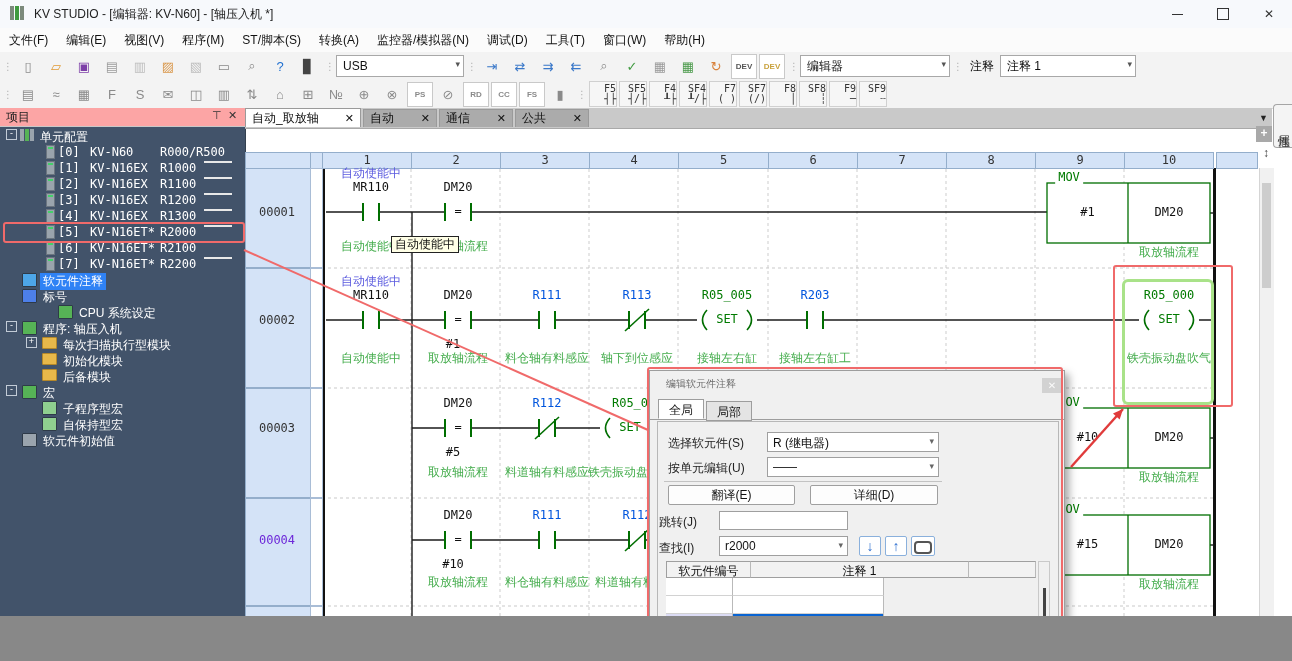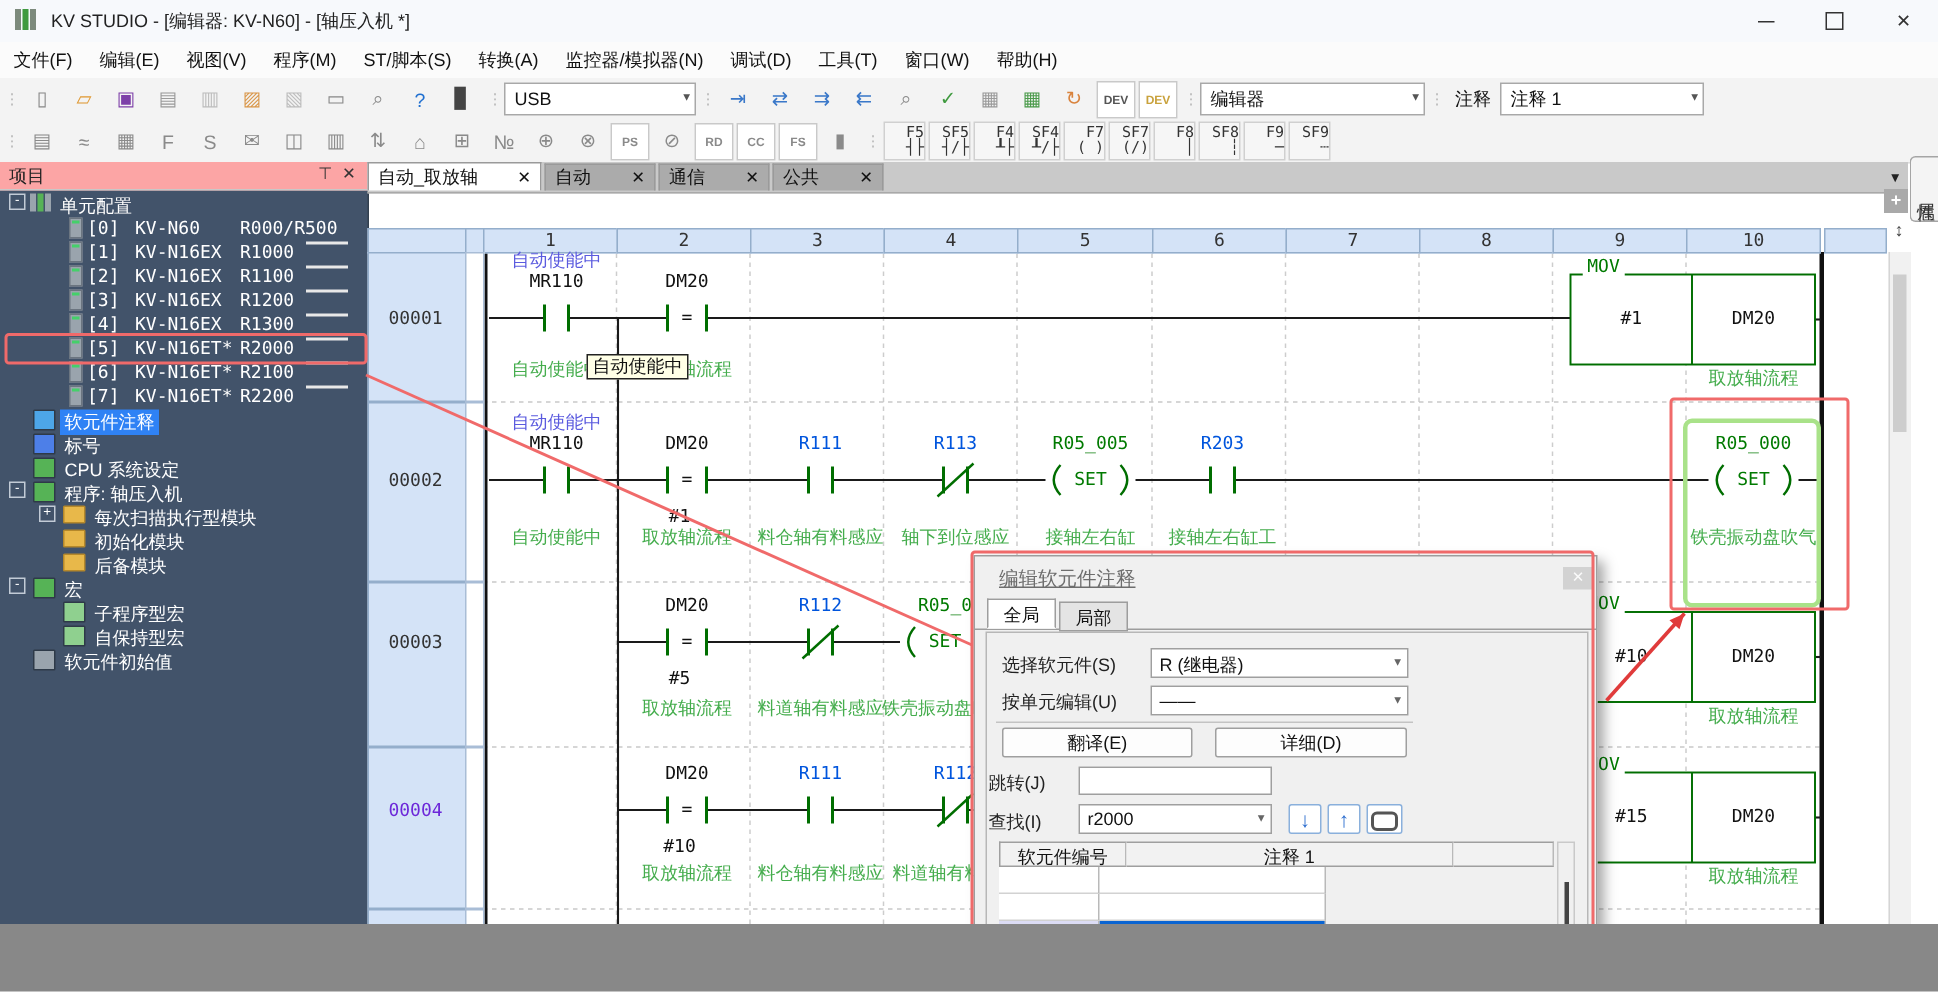--- a/index.html
+++ b/index.html
@@ -47,21 +47,21 @@
   #ladder{position:absolute;left:0;top:0;width:1292px;height:661px;z-index:1;pointer-events:none;}
   .ladder-text{position:absolute;transform:translateX(-50%);white-space:nowrap;font-family:"DejaVu Sans Mono",monospace;font-size:12px;line-height:13px;}
   .comment{position:absolute;transform:translateX(-50%);text-align:center;font-size:12px;line-height:13px;word-break:break-all;}
   .hdr-cell{position:absolute;background:#d4e3f7;border:1px solid #94aecb;box-sizing:border-box;text-align:center;font-family:"DejaVu Sans Mono",monospace;font-size:12px;color:#333;}
   .rownum-cell{position:absolute;background:#d4e3f7;border:1px solid #94aecb;box-sizing:border-box;}
   .narrow-cell{position:absolute;background:#fff;border:1px solid #a9bdd6;box-sizing:border-box;}
   #tooltip{position:absolute;background:#ffffe6;border:1px solid #222;padding:0 3px;font-size:12px;z-index:4;height:15px;line-height:15px;}
   #set-highlight{position:absolute;border:3px solid #a9e289;border-radius:6px;z-index:3;}
   
   #dialog{position:absolute;left:649px;top:370px;width:414px;height:300px;background:#f0f0f0;border:1px solid #9d9d9d;box-shadow:4px 4px 8px rgba(0,0,0,0.35);z-index:10;}
-  .dlg-title{position:absolute;left:16px;top:6px;color:#6d6d6d;font-size:13px;text-decoration:underline;}
+  .dlg-title{position:absolute;left:16px;top:6px;color:#6d6d6d;font-size:10px;}
   .dlg-close{position:absolute;left:392px;top:7px;width:20px;height:15px;background:#d2d2d2;color:#fafafa;text-align:center;font-size:10px;line-height:15px;}
   .dlg-tab{position:absolute;height:20px;padding:0 10px;line-height:20px;font-size:12px;border:1px solid #9d9d9d;box-sizing:border-box;}
   .dlg-group{position:absolute;left:7px;top:50px;width:400px;height:246px;border:1px solid #b7b7b7;background:#f0f0f0;}
   .dlg-label{position:absolute;font-size:12px;color:#222;}
   .dlg-combo{position:absolute;height:20px;background:#fff;border:1px solid #9f9f9f;box-sizing:border-box;font-size:12px;padding:2px 0 0 5px;}
   .dlg-combo .chev{position:absolute;right:4px;top:3px;font-size:9px;color:#666;}
   .dlg-btn{position:absolute;height:20px;background:#fdfdfd;border:1px solid #9f9f9f;box-sizing:border-box;text-align:center;font-size:12px;line-height:18px;border-radius:2px;}
   .dlg-input{position:absolute;height:19px;background:#fff;border:1px solid #9f9f9f;box-sizing:border-box;font-size:12px;padding-left:4px;font-family:"Liberation Sans",sans-serif;}
   .arrow-btn{position:absolute;width:22px;height:20px;background:#fff;border:1px solid #8ab0dc;box-sizing:border-box;color:#2e6fd0;font-weight:bold;text-align:center;line-height:18px;font-size:14px;border-radius:2px;}
   .tbl-cell{position:absolute;box-sizing:border-box;border-right:1px solid #b9b9b9;border-bottom:1px solid #d2d2d2;font-size:12px;padding:1px 0 0 4px;white-space:nowrap;overflow:hidden;background:#fff;font-family:"DejaVu Sans Mono",monospace;}
@@ -302,21 +302,21 @@
           <span class="dash" style="left: 204px;"></span>
         </div>
         <div class="tree-row" style="top: 164px;">
           <span class="sicon" style="left: 22px; background: rgb(77, 166, 232); border: 1px solid rgb(46, 58, 72);"></span>
           <span class="titem-sel" style="left: 40px; padding: 0px 3px;">软元件注释</span>
         </div>
         <div class="tree-row" style="top: 180px;">
           <span class="sicon" style="left: 22px; background: rgb(77, 127, 232); border: 1px solid rgb(46, 58, 72);"></span>
           <span style="left: 40px; padding: 0px 3px;">标号</span>
         </div>
-        <div class="tree-row" style="top: 196px;">
+        <div class="tree-row" style="top: 196px; margin-left: 36px;">
           <span class="sicon" style="left: 22px; background: rgb(86, 179, 86); border: 1px solid rgb(46, 58, 72);"></span>
           <span style="left: 40px; padding: 0px 3px;">CPU 系统设定</span>
         </div>
         <div class="tree-row" style="top: 212px;">
           <span class="expander" style="left: 6px;">-</span>
           <span class="sicon" style="left: 22px; background: rgb(86, 179, 86); border: 1px solid rgb(46, 58, 72);"></span>
           <span style="left: 40px; padding: 0px 3px;">程序: 轴压入机</span>
         </div>
         <div class="tree-row" style="top: 228px;">
           <span class="expander" style="left: 26px;">+</span>

